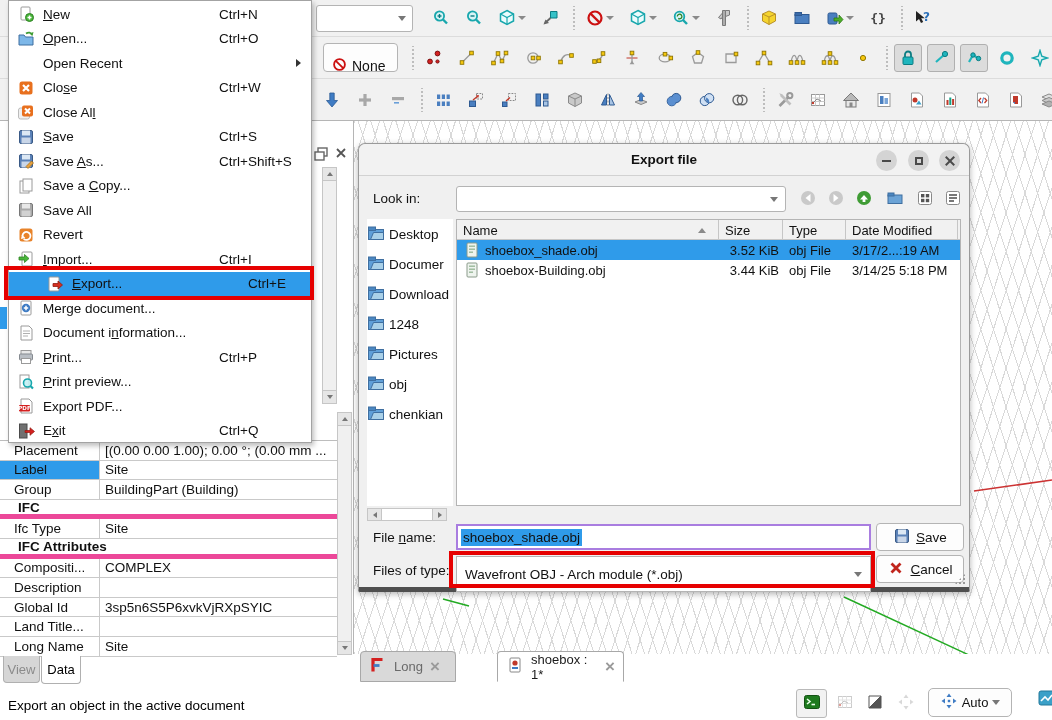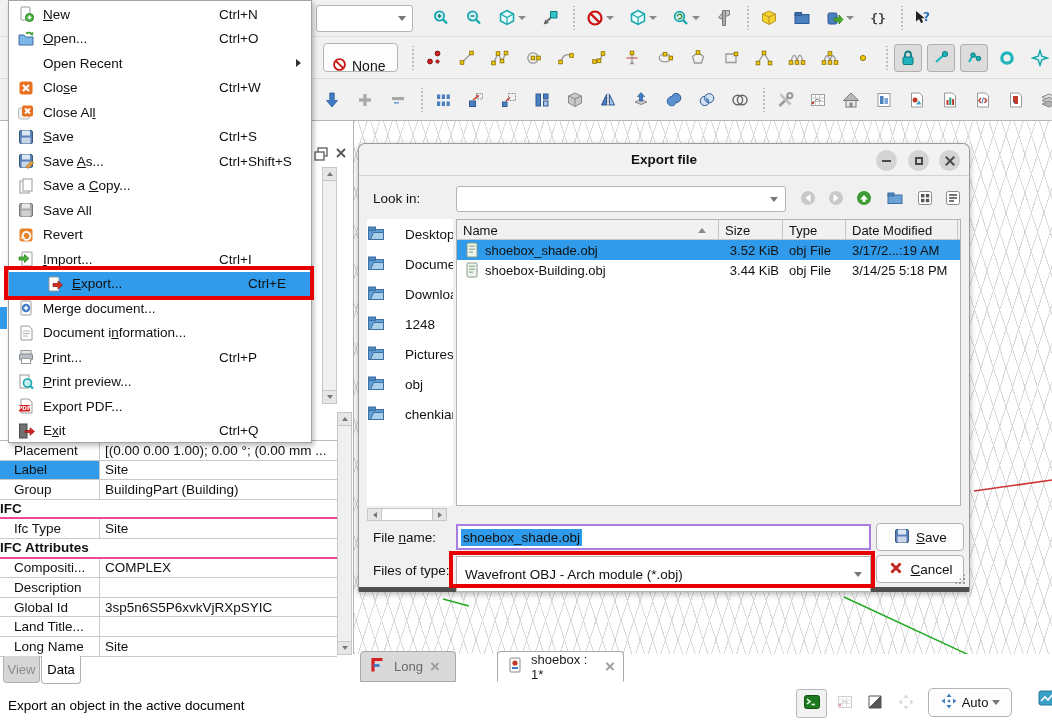--- a/index.html
+++ b/index.html
@@ -33,21 +33,21 @@
   .tri-up { width:0;height:0;border-left:3px solid transparent;border-right:3px solid transparent;border-bottom:4px solid #777; }
   .tri-dn { width:0;height:0;border-left:3px solid transparent;border-right:3px solid transparent;border-top:4px solid #777; }
   #treesel { position:absolute; left:0; top:186px; width:7px; height:22px; background:#2f9bea; }
 
   
   #prop { position:absolute; left:0; top:440px; width:337px; height:217px; background:#fff; border-top:1px solid #bdbdbd; font-size:13.5px; }
   .prow { display:flex; height:19.6px; border-bottom:1px solid #c9c9c9; align-items:center; }
   .prow .pkey { width:100px; padding-left:14px; border-right:1px solid #c9c9c9; height:100%; display:flex; align-items:center; overflow:hidden; white-space:nowrap; }
   .prow .pkey.sel { background:#2f9bea; }
   .prow .pval { flex:1; padding-left:5px; overflow:hidden; white-space:nowrap; height:100%; display:flex; align-items:center; }
-  .pgroup { height:19.6px; border-bottom:2px solid #ec4899; font-weight:bold; display:flex; align-items:center; padding-left:0; background:#fff; }
+  .pgroup { height:19.6px; border-bottom:5px solid #ec4899; font-weight:bold; display:flex; align-items:center; padding-left:18px; background:#fff; }
 
   
   .ptab { position:absolute; top:656px; height:27px; border:1px solid #b0b0b0; border-top:none; border-radius:0 0 4px 4px; display:flex; align-items:center; justify-content:center; font-size:13px; }
   #tabview { left:3px; width:37px; background:#d6d6d6; color:#8b8b8b; }
   #tabdata { left:41px; width:40px; background:#fff; color:#000; height:28px; }
   #statusmsg { position:absolute; left:8px; top:698px; font-size:13.5px; color:#000; }
 
   .sico { position:absolute; display:flex; align-items:center; justify-content:center; }
   #st-term { left:796px; top:689px; width:31px; height:29px; border:1px solid #b9b9b9; border-radius:3px; background:#f2f2f2; }
   #st-grid { left:833px; top:691px; width:24px; height:24px; opacity:.5; }
@@ -91,21 +91,21 @@
   .wb-sq { width:8px; height:8px; border:2px solid #4a4a4a; }
   .wb-x { position:relative; width:10px; height:10px; }
   .wb-x::before,.wb-x::after { content:""; position:absolute; left:4px; top:-1px; width:2px; height:12px; background:#4a4a4a; }
   .wb-x::before { transform:rotate(45deg); } .wb-x::after { transform:rotate(-45deg); }
 
   .dlabel { position:absolute; font-size:13.5px; }
   #lookin-combo { position:absolute; left:97px; top:42px; width:330px; height:26px; background:#fff; border:1px solid #b4b4b4; border-radius:3px; display:flex; align-items:center; justify-content:flex-end; padding-right:7px; }
   .navbtn { position:absolute; top:43px; width:24px; height:24px; display:flex; align-items:center; justify-content:center; }
 
   #sidebar { position:absolute; left:8px; top:75px; width:86px; height:287px; background:#fff; overflow:hidden; }
-  .place { height:30px; display:flex; align-items:center; gap:20px; font-size:13.5px; white-space:nowrap; }
+  .place { height:30px; display:flex; align-items:center; gap:4px; font-size:13.5px; white-space:nowrap; }
   #side-hsb { position:absolute; left:8px; top:364px; width:80px; height:13px; background:#f0f0f0; border:1px solid #c6c6c6; display:flex; }
   #side-hsb .hb { width:13px; height:11px; background:#e6e6e6; display:flex; align-items:center; justify-content:center; }
   #side-hsb .htrack { flex:1; border-left:1px solid #c6c6c6; border-right:1px solid #c6c6c6; background:#fff; }
   .tri-l { width:0;height:0;border-top:3px solid transparent;border-bottom:3px solid transparent;border-right:4px solid #777; }
   .tri-r { width:0;height:0;border-top:3px solid transparent;border-bottom:3px solid transparent;border-left:4px solid #777; }
 
   #flist { position:absolute; left:97px; top:75px; width:505px; height:287px; background:#fff; border:1px solid #b4b4b4; }
   #fhead { display:flex; height:20px; background:#f1f1f1; border-bottom:1px solid #c6c6c6; font-size:13px; }
   .hcell { padding:1px 12px 0 6px; border-right:1px solid #c6c6c6; display:flex; align-items:center; white-space:nowrap; overflow:hidden; }
   .frow { display:flex; height:20px; align-items:center; font-size:13px; }

